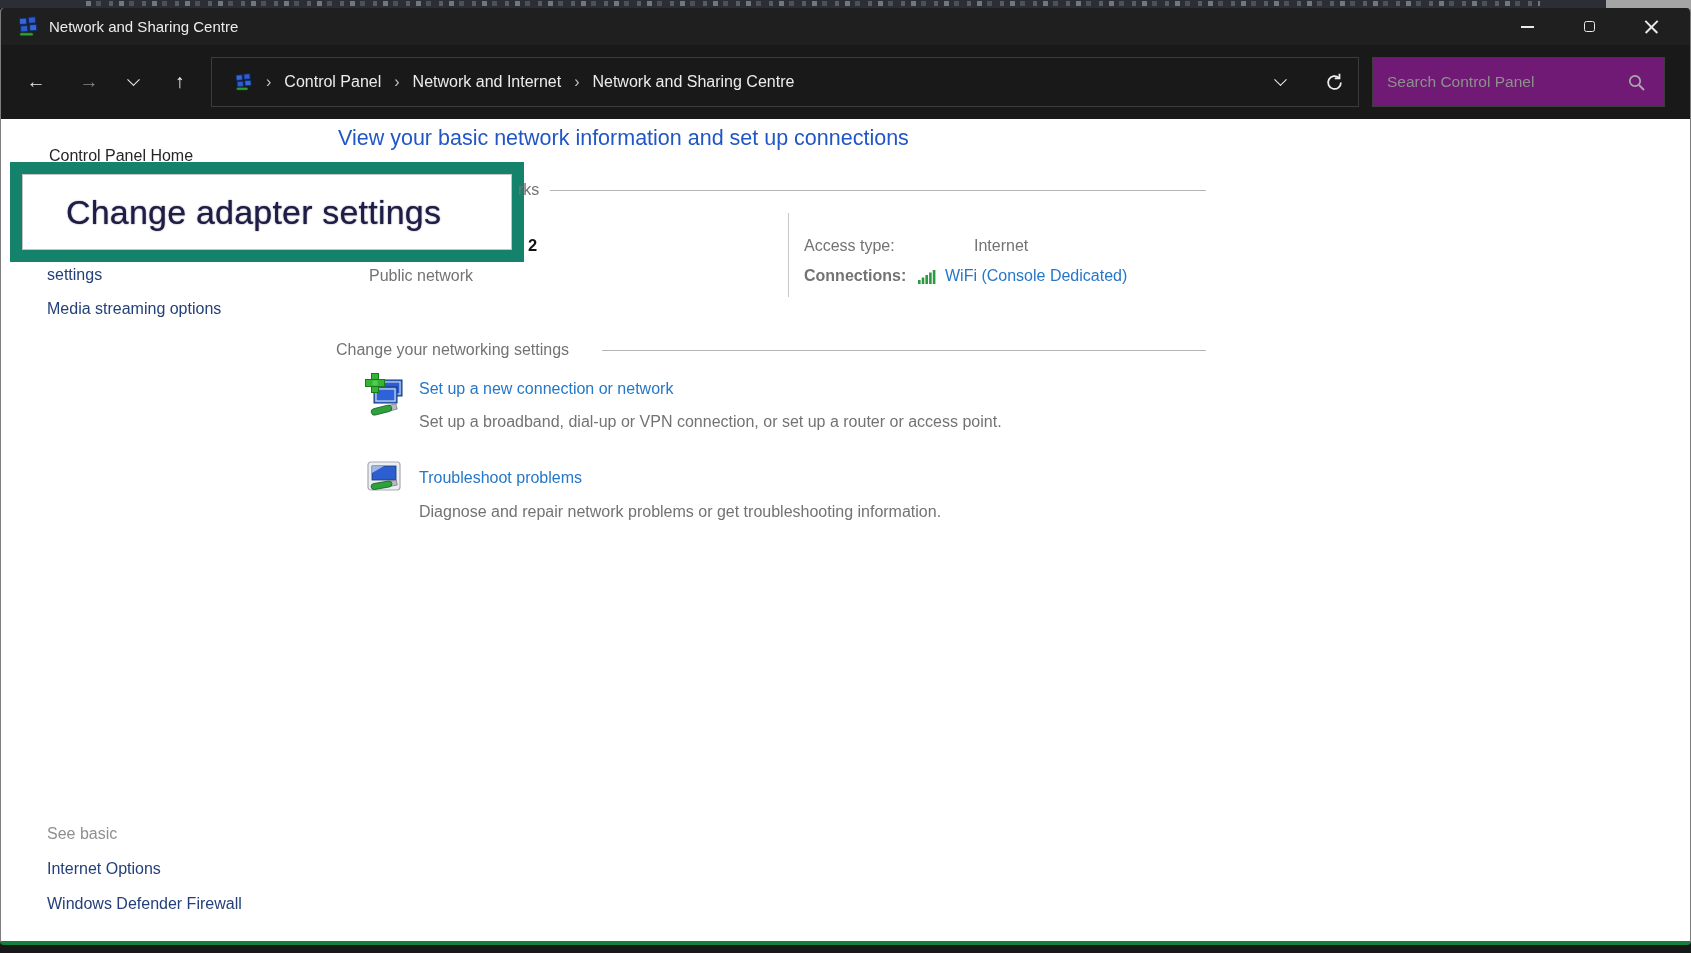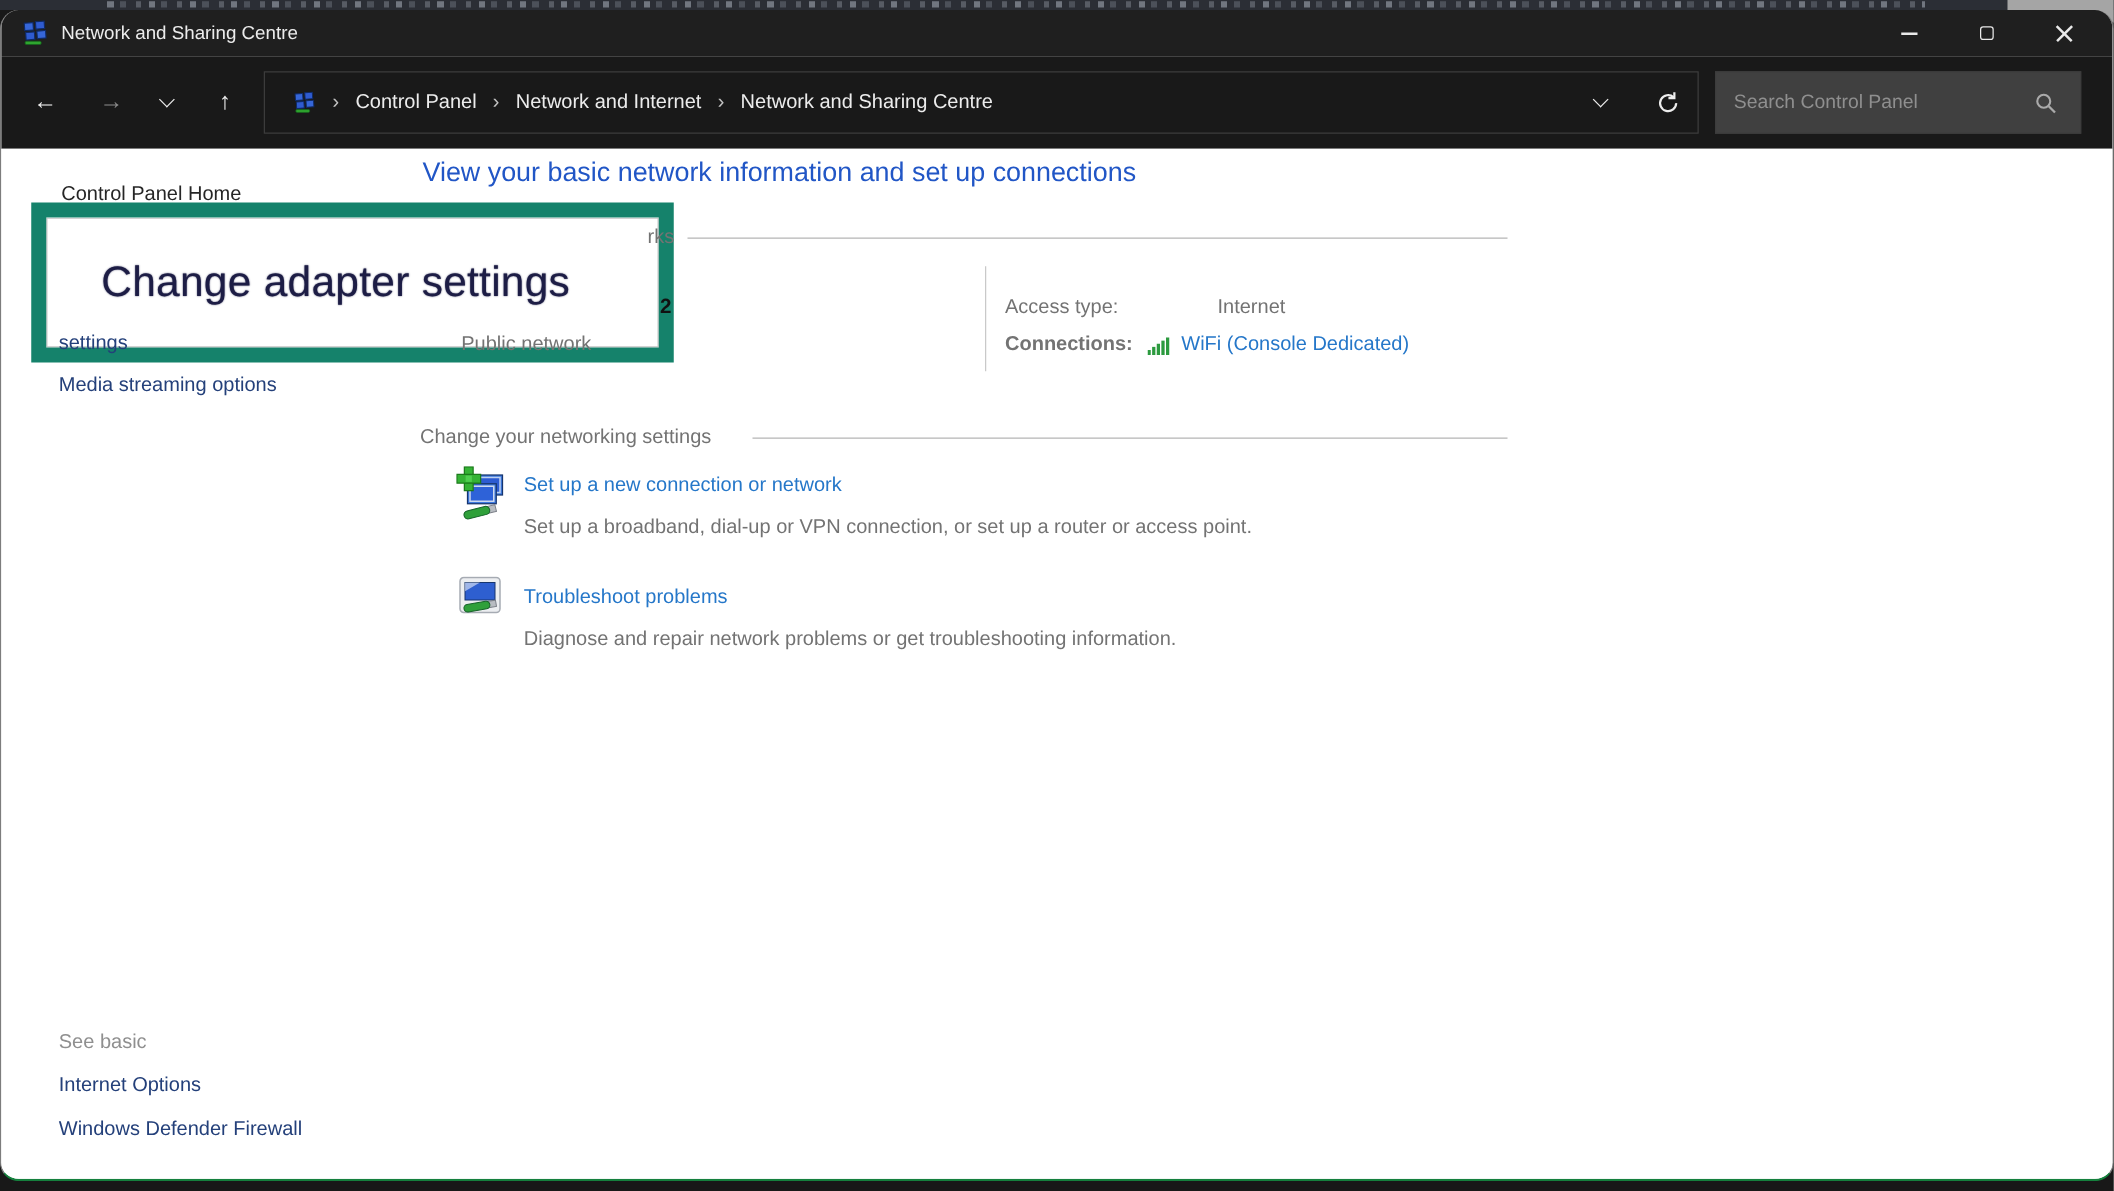--- a/index.html
+++ b/index.html
@@ -8,21 +8,21 @@
 
   
   .top-strip { position:absolute; left:0; top:0; width:1691px; height:8px; background:#2b2e35; z-index:0; }
   .top-strip .garble { position:absolute; left:80px; top:1px; width:1460px; height:5px;
     background:repeating-linear-gradient(90deg, transparent 0 6px, rgba(170,177,188,.55) 6px 11px,
       transparent 11px 16px, rgba(125,132,143,.40) 16px 21px, transparent 21px 29px, rgba(170,177,188,.35) 29px 33px); }
   .corner-gray { position:absolute; left:1606px; top:0; width:85px; height:18px; background:#a5a5a5; z-index:0; }
 
   
   .window { position:absolute; left:0; top:8px; width:1691px; height:937px; background:#ffffff;
-    border-radius:15px; overflow:hidden; z-index:1; border-left:1px solid #7d7d7d; border-right:1px solid #7d7d7d; border-bottom:2px solid #15803d; }
+    border-radius:4px; overflow:hidden; z-index:1; border-left:1px solid #7d7d7d; border-right:1px solid #7d7d7d; border-bottom:4px solid #15803d; }
 
   
   .titlebar { position:absolute; left:0; top:0; width:100%; height:37px; background:#1f1f1f; display:flex; align-items:center; }
   .titlebar .app-icon { margin-left:16px; width:22px; height:22px; }
   .titlebar .title { color:#ececec; font-size:15px; margin-left:10px; }
   .caption-btns { position:absolute; right:8px; top:0; height:37px; display:flex; }
   .cap-btn { width:62px; height:37px; display:flex; align-items:center; justify-content:center; cursor:default; }
   .glyph-min { width:13px; height:2px; background:#e9e9e9; }
   .glyph-max { width:11px; height:11px; border:1.3px solid #e9e9e9; border-radius:2.5px; }
   .glyph-close { position:relative; width:15px; height:15px; }
@@ -34,39 +34,39 @@
   .navbar { position:absolute; left:0; top:37px; width:100%; height:74px; background:#191919; }
   .nav-btn { position:absolute; top:21px; width:34px; height:32px; display:flex; align-items:center; justify-content:center;
     color:#ededed; font-size:19px; }
   .nav-btn.disabled { color:#8b8b8b; }
   .chev { width:9px; height:9px; border-right:1.7px solid #ededed; border-bottom:1.7px solid #ededed; transform:rotate(45deg) translate(-2px,-2px); }
   .breadcrumb-box { position:absolute; left:210px; top:12px; width:1148px; height:50px; border:1px solid #3c3c3c;
     display:flex; align-items:center; padding-left:22px; gap:13px; color:#ececec; font-size:16px; }
   .crumb-sep { color:#c2c2c2; font-size:16px; }
   .bc-right { position:absolute; top:0; height:48px; display:flex; align-items:center; justify-content:center; width:40px; }
   .bc-dd { left:1048px; } .bc-refresh { left:1102px; }
-  .searchbox { position:absolute; left:1371px; top:12px; width:293px; height:50px; background:#404040;
+  .searchbox { position:absolute; left:1371px; top:12px; width:293px; height:50px; background:#701a75;
     border:1px solid #3c3c3c; color:#d6d6d6; font-size:15.5px; padding:0 40px 0 14px; outline:none;
     font-family:"Liberation Sans", sans-serif; }
   .searchbox::placeholder { color:#8f8f8f; }
   .search-glass { position:absolute; left:1626px; top:28px; width:20px; height:20px; }
 
   
   .content { position:absolute; left:0; top:111px; width:100%; height:826px; background:#ffffff; }
   .abs { position:absolute; }
   .txt { font-size:16px; color:#737373; white-space:nowrap; }
   .blue-link { color:#2577c9; cursor:pointer; }
   .side-link { color:#24407a; cursor:pointer; }
   .hrule { height:1px; background:#b5b5b5; }
   .vrule { width:1px; background:#c9c9c9; }
 
   .heading { font-size:21.5px; color:#2156c6; white-space:nowrap; }
 
   
-  .callout { left:24px; top:43px; width:514px; height:128px; border:12px solid #15826b; background:#fff;
+  .callout { left:9px; top:43px; width:514px; height:100px; border:12px solid #15826b; background:#fff;
     box-shadow:inset 0 0 0 1px #c4c4c4; display:flex; align-items:center; cursor:pointer; }
   .callout-text { padding-left:44px; font-size:34px; color:#1d1d45; white-space:nowrap;
     text-shadow:0 0 1.3px rgba(29,29,69,.85); letter-spacing:.2px; }
 
   .seealso { color:#8f8f8f; }
   .bold2 { font-weight:bold; font-size:16.5px; color:#111; }
 </style>
 </head>
 <body>
 

